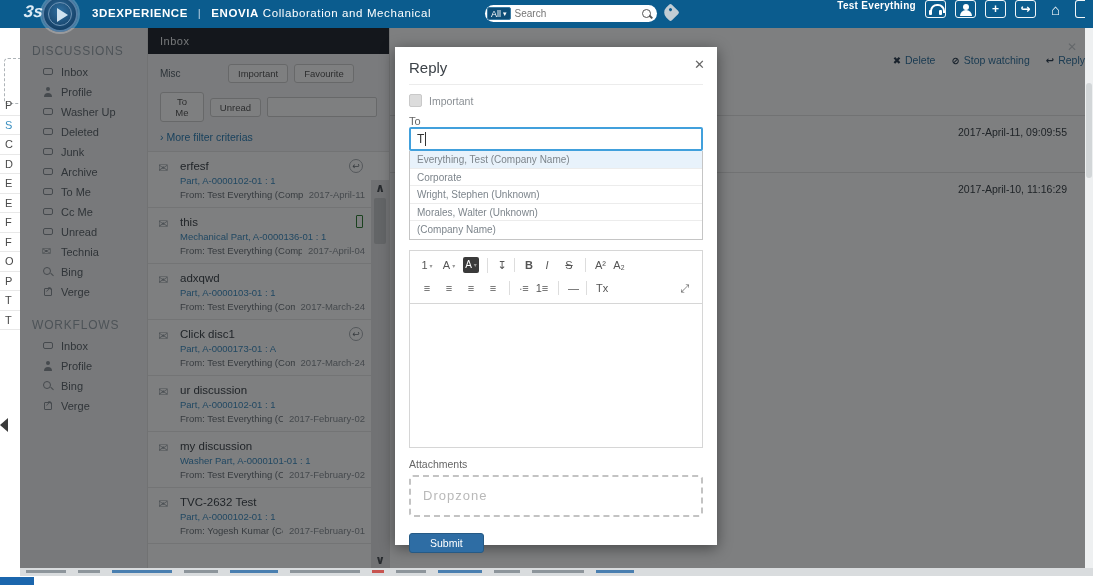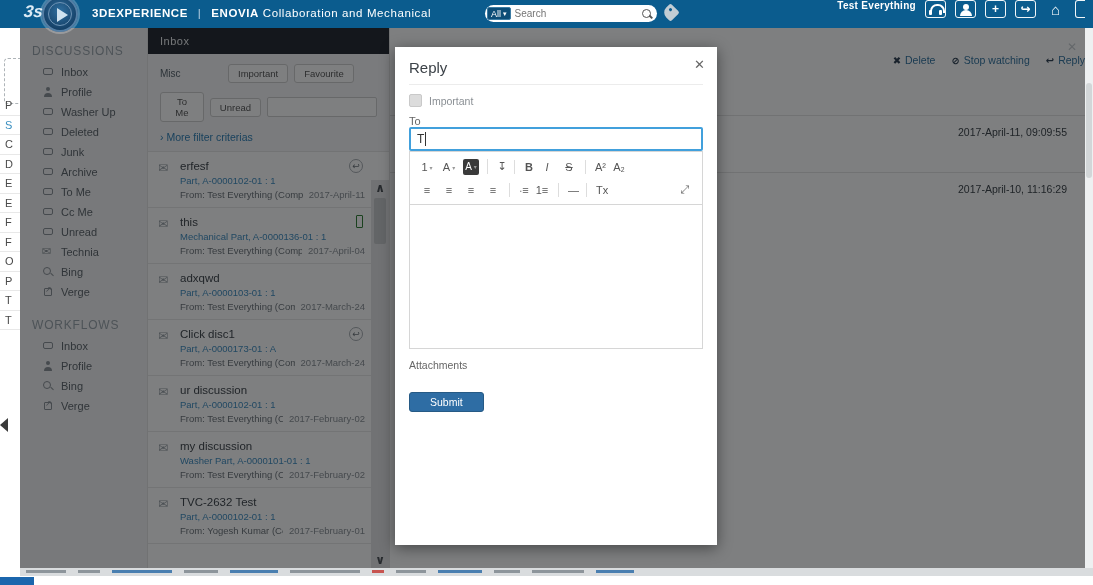--- a/index.html
+++ b/index.html
@@ -403,20 +403,28 @@
     <div id="mtitle">Reply</div>
     <div id="improw">
       <span id="impcheck"></span>
       <span id="implabel">Important</span>
     </div>
     <div id="tolabel">To</div>
     <div id="towrap">
       <input id="toinput" value="T" style="">
       <span id="tocursor"></span>
     </div>
+    <div id="suggest">
+
+    <div class="sug active">Everything, Test (Company Name)</div>
+        <div class="sug">Corporate</div>
+        <div class="sug">Wright, Stephen (Unknown)</div>
+        <div class="sug">Morales, Walter (Unknown)</div>
+        <div class="sug">(Company Name)</div>
+      </div>
     <div id="toolbar">
       <div class="tbrow">
 
       <span class="tbtn caret">1</span>
           <span class="tbtn caret">A</span>
           <span class="tbtn inv caret">A</span>
           <span class="tbtn grp">↧</span>
           <span class="tbtn grp bold">B</span>
           <span class="tbtn italic">I</span>
           <span class="tbtn strike">S</span>
@@ -431,20 +439,21 @@
           <span class="tbtn">≡</span>
           <span class="tbtn grp">∙≡</span>
           <span class="tbtn">1≡</span>
           <span class="tbtn grp">—</span>
           <span class="tbtn grp">Tx</span>
           <span class="tbtn right">⤢</span>
         </div>
     </div>
     <div id="editorbody"></div>
     <div id="attachlabel">Attachments</div>
+    <div id="dropzone">Dropzone</div>
     <button id="submitbtn">Submit</button>
   </div>
 
   <header id="topbar">
     <span class="logo3s">3s</span>
     <span class="compass">
         <span class="ring"></span>
         <span class="play"></span>
       </span>
     <span id="apptitle">

